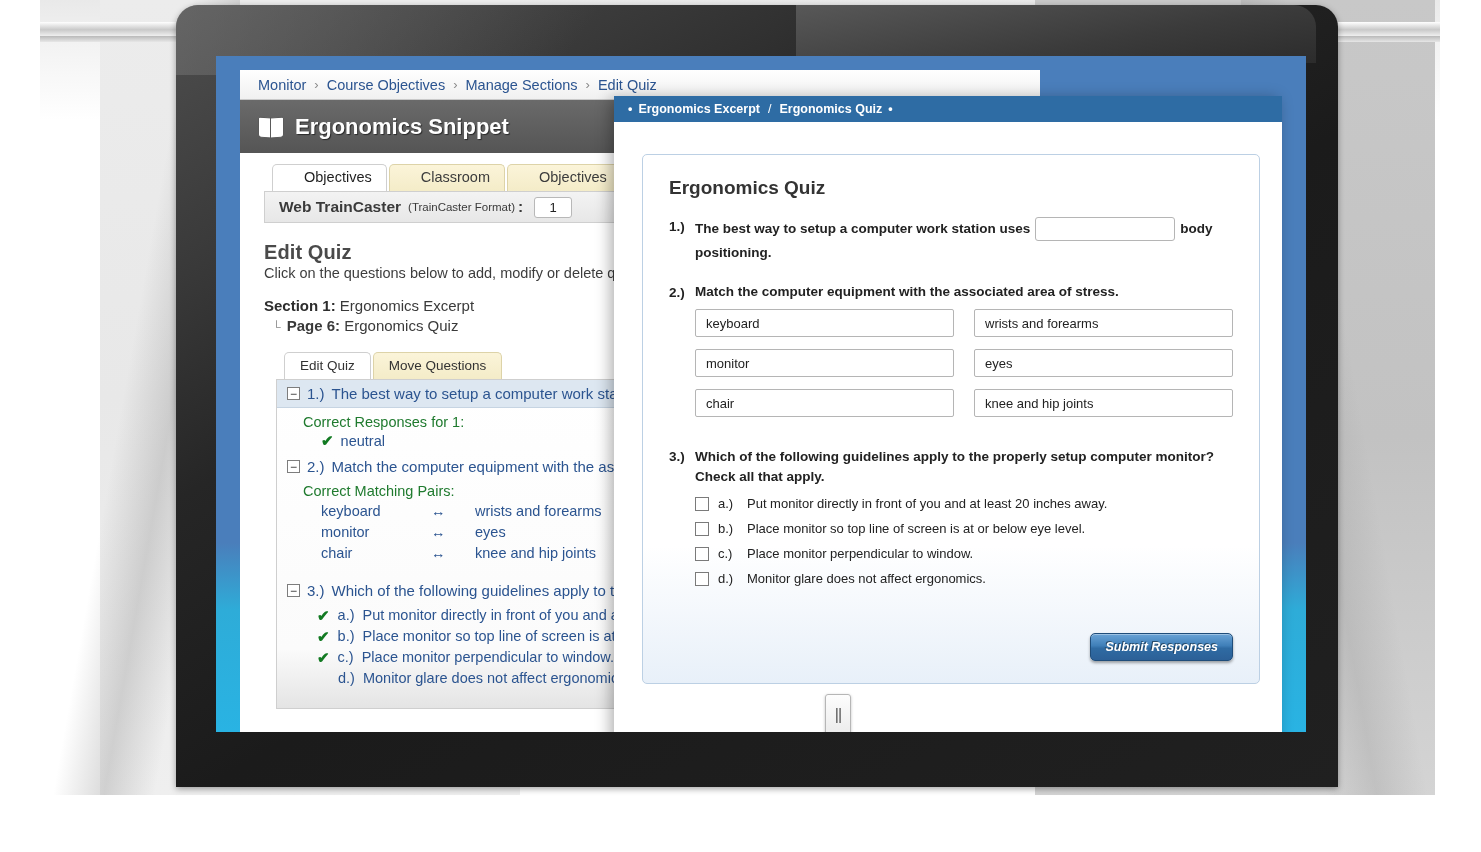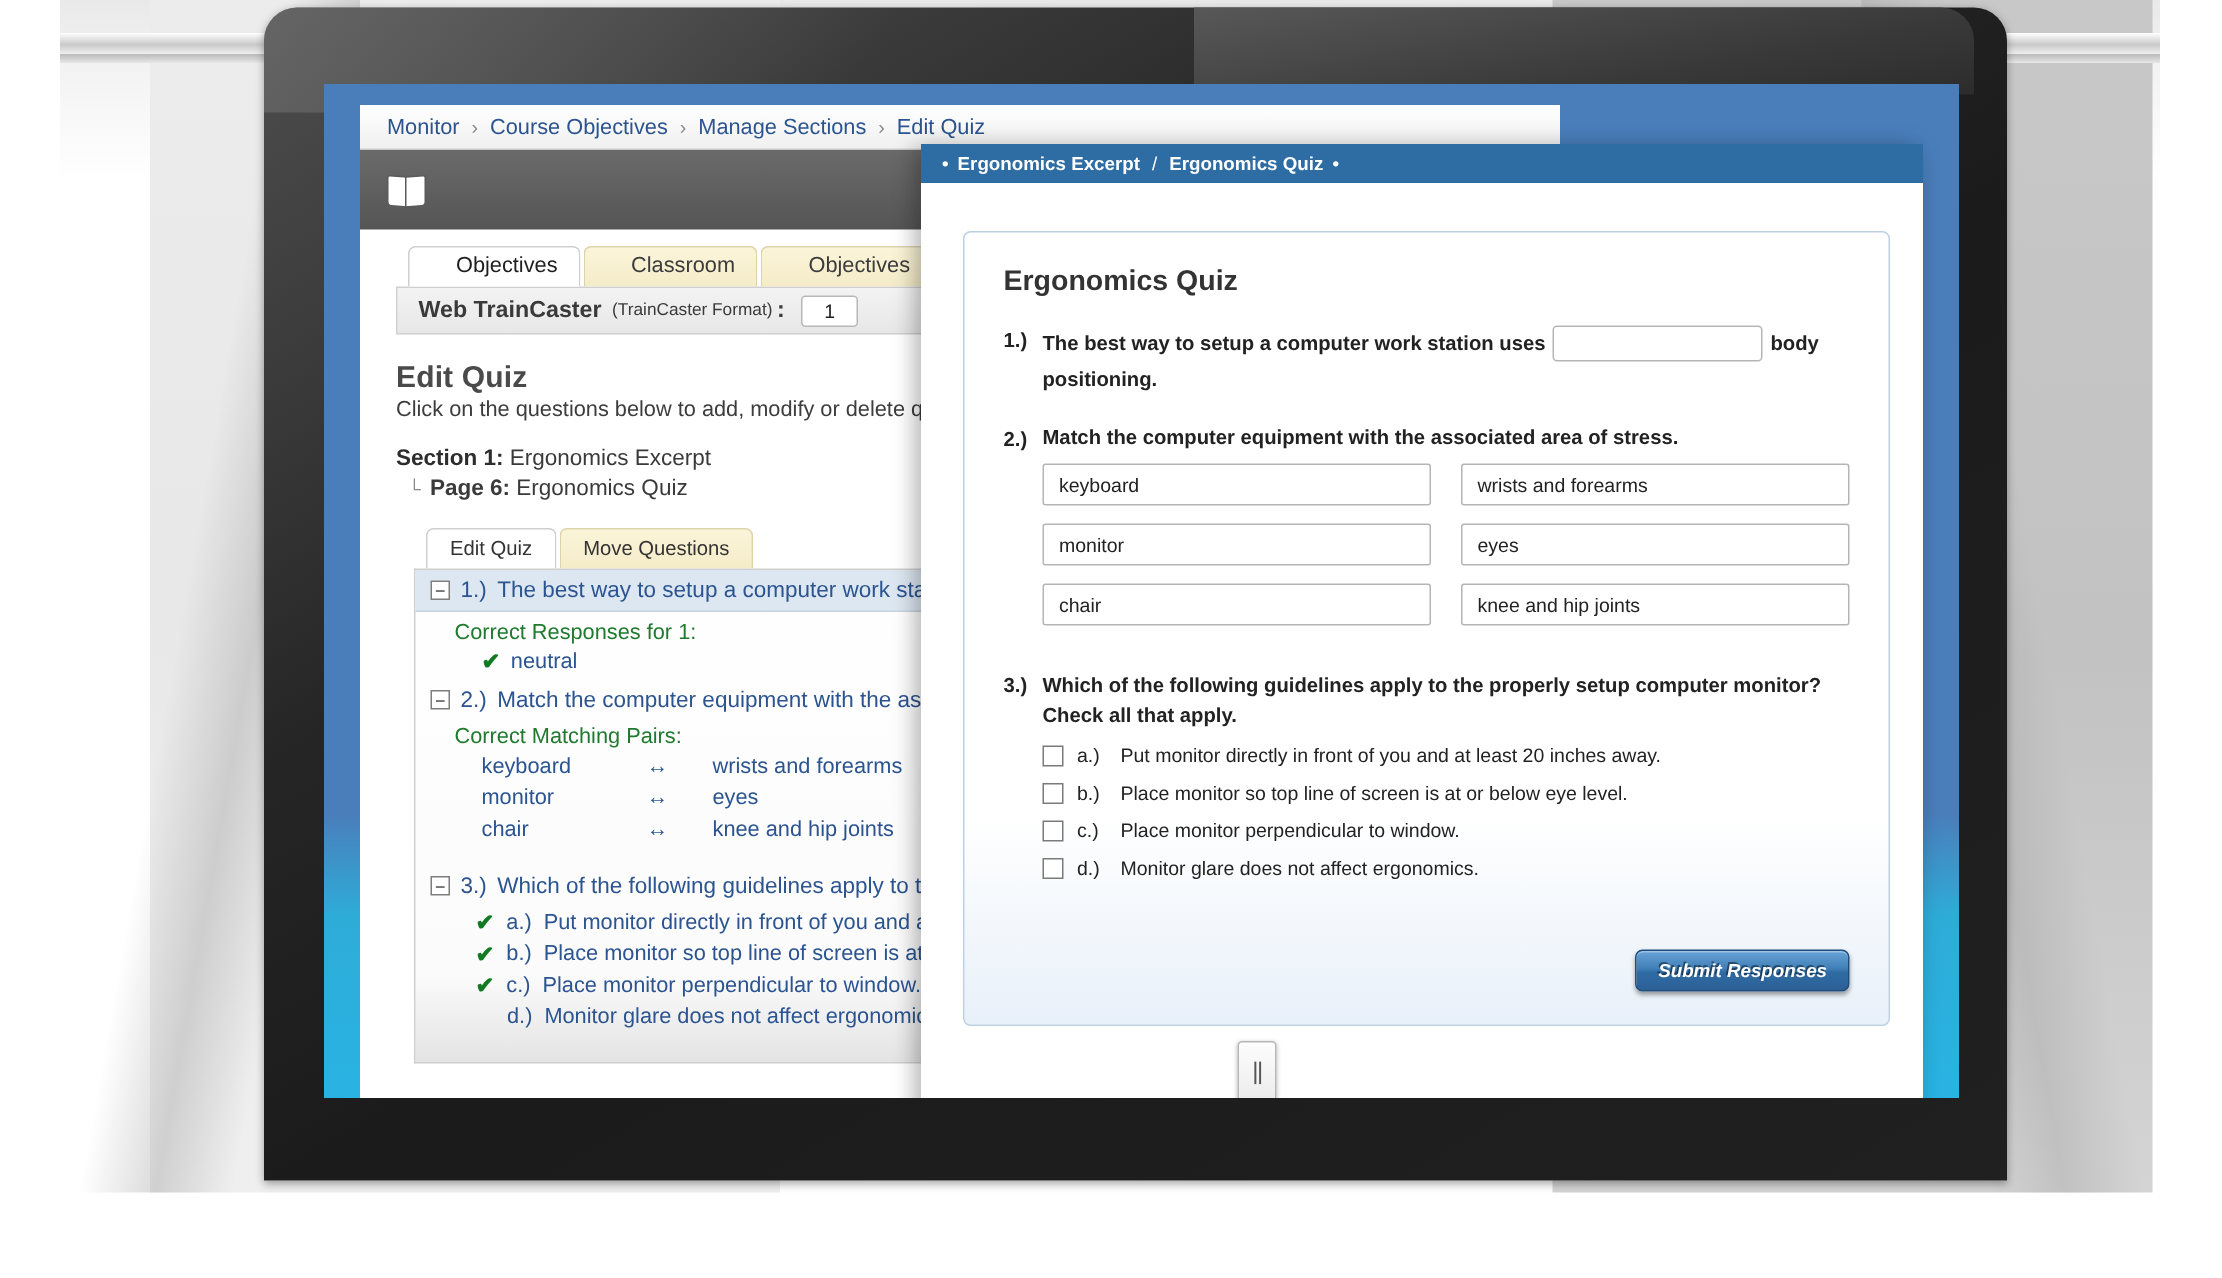--- a/index.html
+++ b/index.html
@@ -267,20 +267,21 @@
         <span class="crumb-sep">›</span>
         <span class="crumb">Course Objectives</span>
         <span class="crumb-sep">›</span>
         <span class="crumb">Manage Sections</span>
         <span class="crumb-sep">›</span>
         <span class="crumb">Edit Quiz</span>
       </div>
 
       <div class="app-header">
         <span class="book-icon"></span>
+        <span class="app-title">Ergonomics Snippet</span>
       </div>
 
       <div class="tabs-row">
         <div class="tab active">Objectives</div>
         <div class="tab">Classroom</div>
         <div class="tab">Objectives</div>
         <div class="tab">Assignments</div>
       </div>
 
       <div class="objectives-bar">

